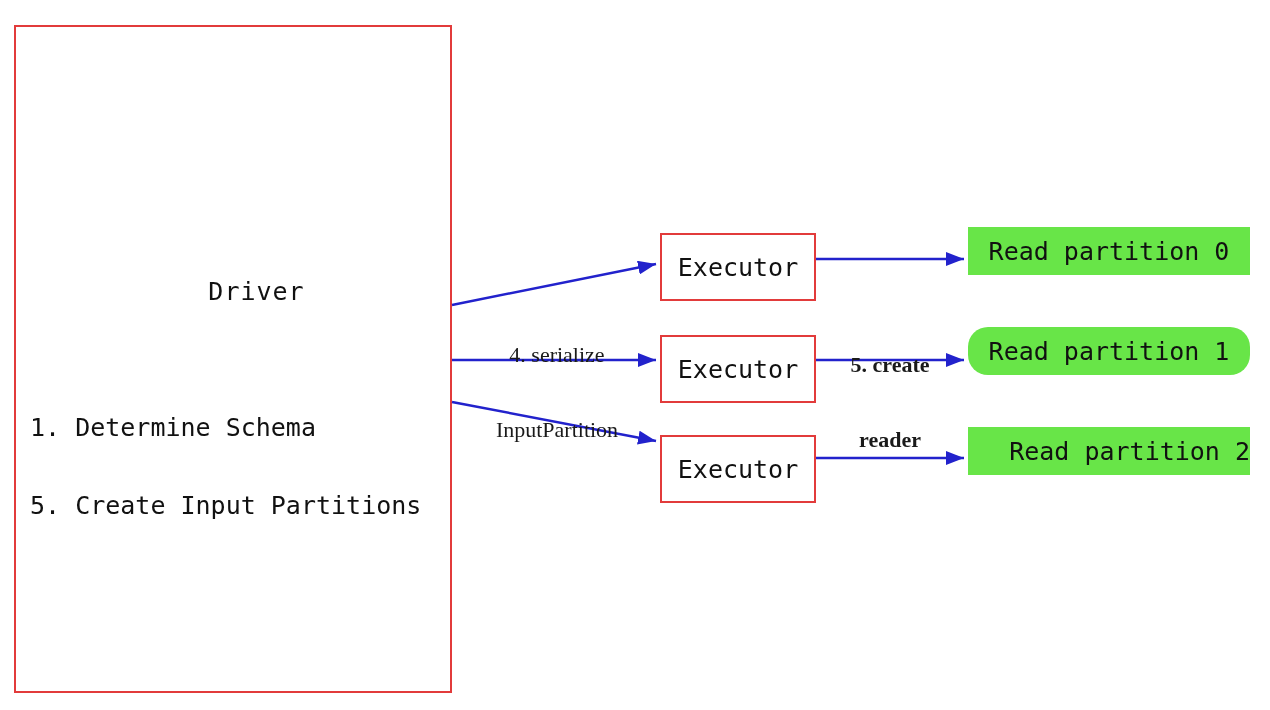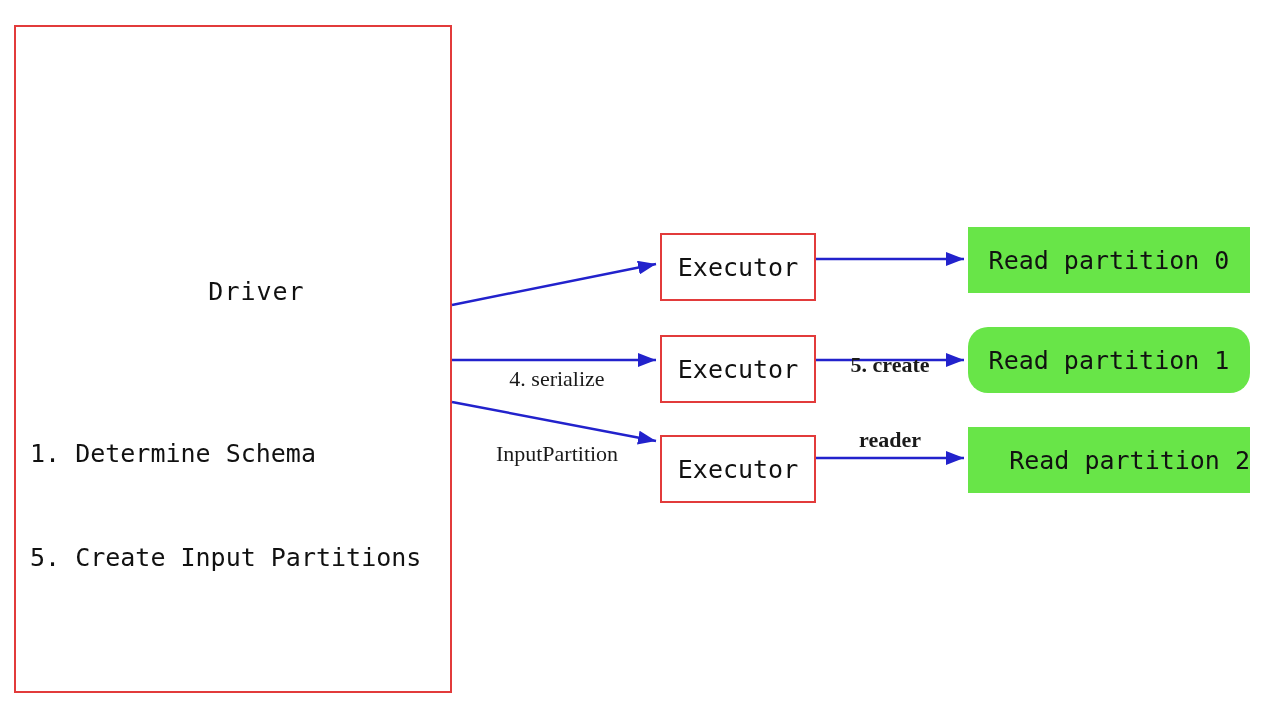--- a/index.html
+++ b/index.html
@@ -35,42 +35,42 @@
     letter-spacing: 1px;
     white-space: pre;
   }
   .driver-steps {
     position: absolute;
     left: 30px; top: 363px;
     font-size: 25px;
     line-height: 26px;
     white-space: pre;
   }
-  .driver-steps div { white-space: pre; margin-top: 26px; }
+  .driver-steps div { white-space: pre; }
   .node-box {
     position: absolute;
     display: flex;
     align-items: center;
     justify-content: center;
     font-size: 25px;
     white-space: pre;
   }
   .executor-box {
     left: 660px;
     width: 156px; height: 68px;
     border: 2px solid var(--red);
     background: #ffffff;
     margin-top: 8px;
   }
   .executor-0 { top: 225px; }
   .executor-1 { top: 327px; }
   .executor-2 { top: 427px; }
   .partition-box {
     left: 968px;
-    width: 282px; height: 66px;
+    width: 282px; height: 48px;
     background: var(--green);
   }
   .partition-0 { top: 227px; }
   .partition-1 { top: 327px; border-radius: 20px; }
   .partition-2 { top: 427px; justify-content: flex-end; }
   .arrow-layer {
     position: absolute;
     left: 0; top: 0;
     width: 1270px; height: 710px;
     pointer-events: none;
@@ -79,21 +79,21 @@
   .arrow-head-fill { fill: var(--blue); }
   .edge-label {
     position: absolute;
     font-family: "Liberation Serif", "DejaVu Serif", serif;
     font-size: 22px;
     line-height: 25px;
     text-align: center;
     color: #1a1a1a;
     white-space: pre;
   }
-  .label-serialize { left: 457px; top: 316px; width: 200px; }
+  .label-serialize { left: 457px; top: 292px; width: 200px; }
   .label-reader   { left: 820px; top: 302px; width: 140px; font-weight: bold; }
 </style>
 </head>
 <body>
 
 <div class="canvas">
 
   <div class="driver-box"></div>
   <div class="driver-title">Driver</div>
   <div class="driver-steps">

